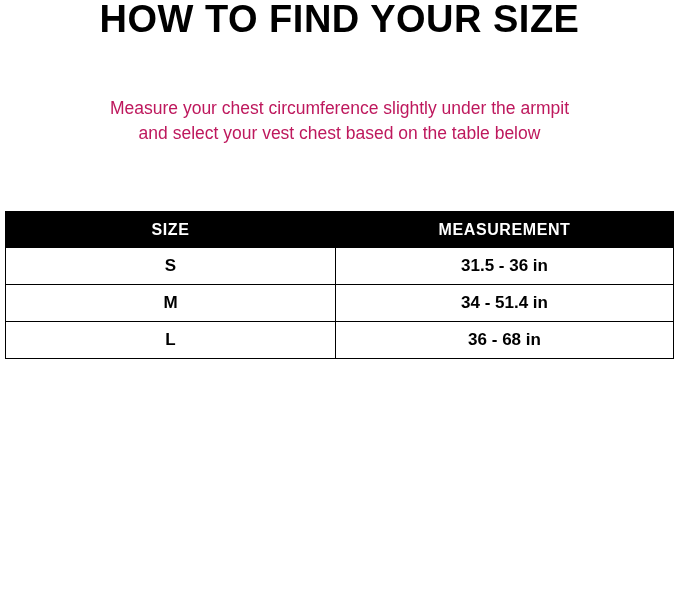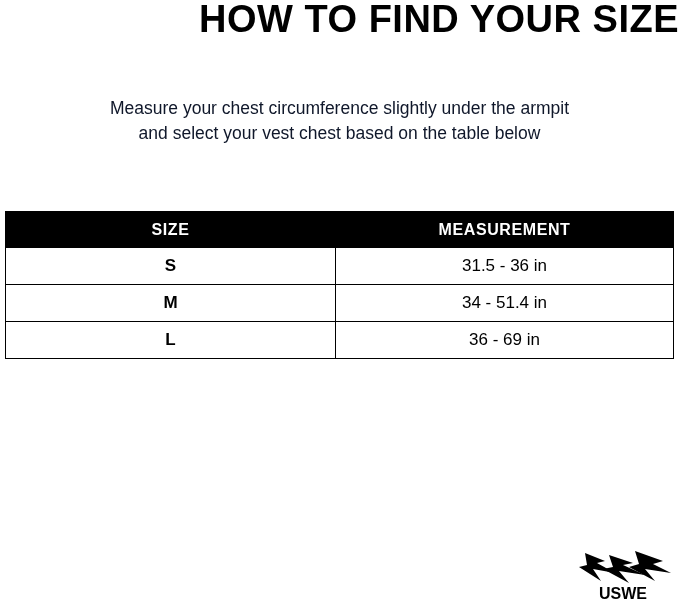--- a/index.html
+++ b/index.html
@@ -15,34 +15,34 @@
     position: relative;
     overflow: hidden;
   }
   .page {
     width: 679px;
     height: 609px;
     position: relative;
     box-sizing: border-box;
   }
   .title {
-    text-align: right;
+    text-align: center;
     font-size: 38px;
     font-weight: bold;
     letter-spacing: 0.5px;
     line-height: 1.05;
     margin: 0;
     padding-top: 0px;
     color: #000;
   }
   .subtitle {
     text-align: center;
     font-size: 17.5px;
     line-height: 1.45;
-    color: #0f172a;
+    color: #be185d;
     margin: 0;
     padding-top: 56px;
     padding-left: 48px;
     padding-right: 48px;
   }
   .subtitle .line {
     display: block;
   }
   .table-wrap {
     position: absolute;
@@ -73,21 +73,21 @@
     height: 33px;
   }
   table.size-table tbody td {
     background: #fff;
     color: #000;
   }
   table.size-table tbody td.size-col {
     font-weight: bold;
   }
   table.size-table tbody td.meas-col {
-    font-weight: normal;
+    font-weight: bold;
   }
   col.c1 { width: 330px; }
   col.c2 { width: 338px; }
 
   .logo {
     position: absolute;
     right: 8px;
     bottom: 6px;
     width: 96px;
     height: 52px;
@@ -122,30 +122,20 @@
         <tr>
           <td class="size-col">S</td>
           <td class="meas-col">31.5 - 36 in</td>
         </tr>
         <tr>
           <td class="size-col">M</td>
           <td class="meas-col">34 - 51.4 in</td>
         </tr>
         <tr>
           <td class="size-col">L</td>
-          <td class="meas-col">36 - 69 in</td>
+          <td class="meas-col">36 - 68 in</td>
         </tr>
       </tbody>
     </table>
   </div>
 
-  <div class="logo">
-    <svg width="96" height="52" viewBox="0 0 96 52" xmlns="http://www.w3.org/2000/svg" aria-hidden="true">
-      <g fill="#000">
-        <path d="M10 2 L30 10 L22 12 L40 22 L18 18 L26 30 L4 16 L12 14 Z"></path>
-        <path d="M34 4 L58 12 L48 14 L70 24 L44 20 L54 32 L28 18 L38 16 Z"></path>
-        <path d="M60 0 L88 10 L78 13 L96 22 L70 18 L80 30 L54 16 L64 13 Z"></path>
-      </g>
-      <text x="48" y="48" font-family="Liberation Sans, sans-serif" font-size="16" font-weight="bold" text-anchor="middle" fill="#000">USWE</text>
-    </svg>
-  </div>
 
 </div>
 
 </body></html>

